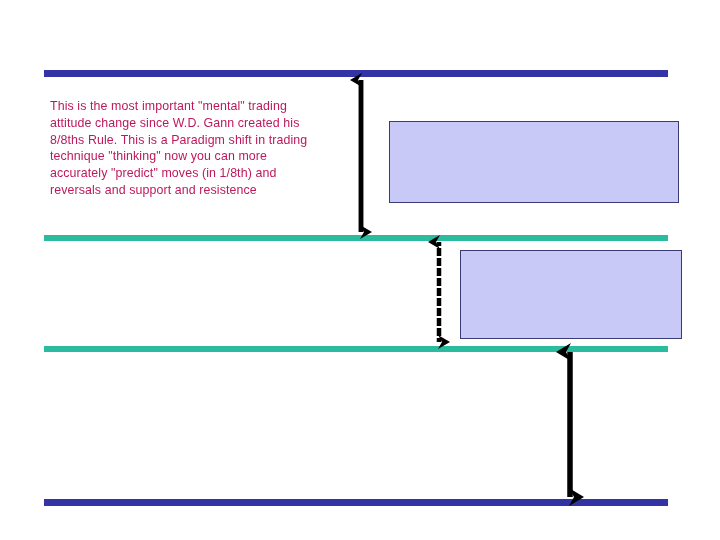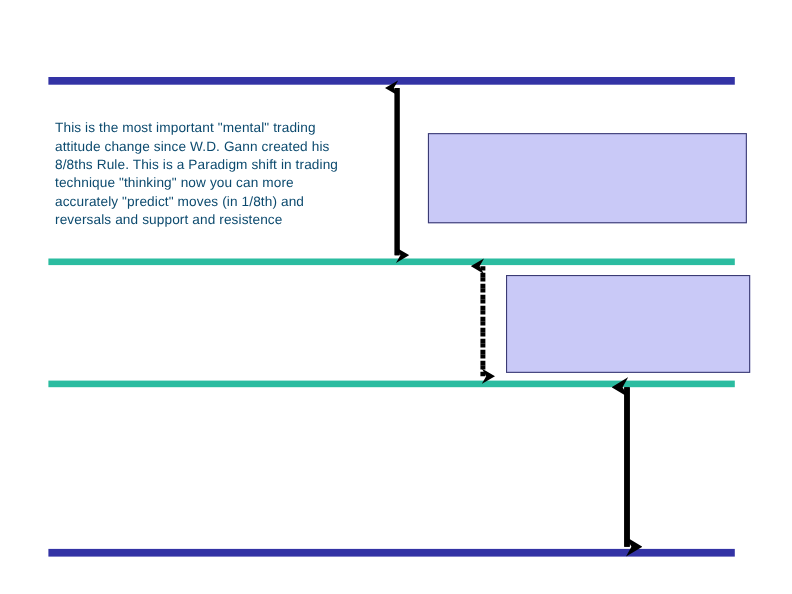--- a/index.html
+++ b/index.html
@@ -54,24 +54,23 @@
     height: 89px;
   }
 
   #note-text {
     position: absolute;
     left: 50px;
     top: 98px;
     width: 300px;
     font-size: 12.4px;
     line-height: 16.8px;
-    color: #0c4a6e;
+    color: #be185d;
     white-space: pre-line;
     letter-spacing: 0.1px;
-    margin-top: 10px;
   }
 
   .arrow-svg {
     position: absolute;
     overflow: visible;
   }
   #arrow-1 { left: 345px; top: 74px;  }
   #arrow-2 { left: 423px; top: 234px; }
   #arrow-3 { left: 551px; top: 345px; }
 </style>

